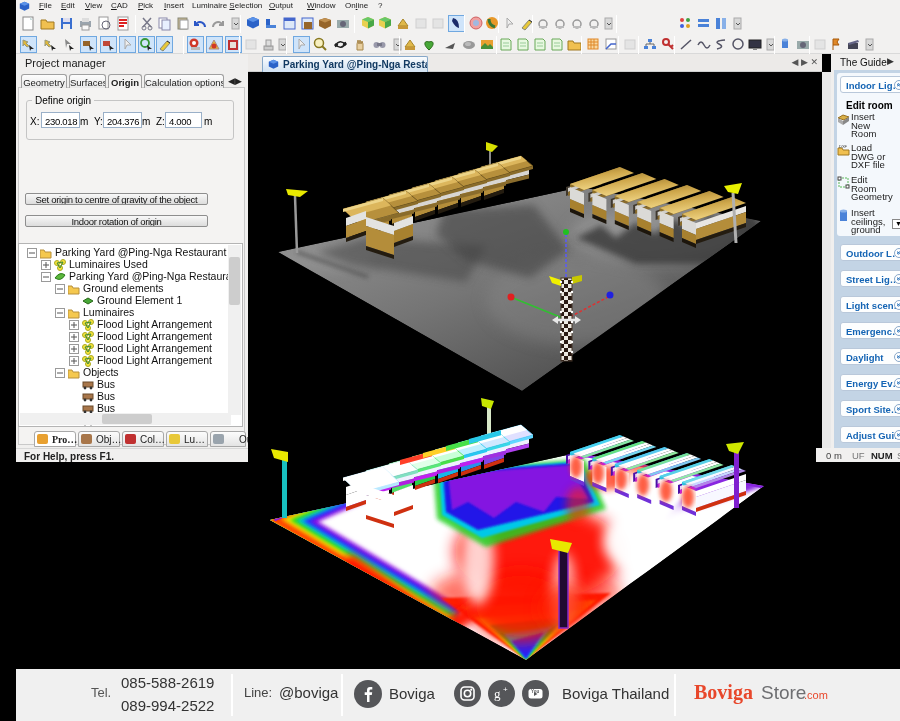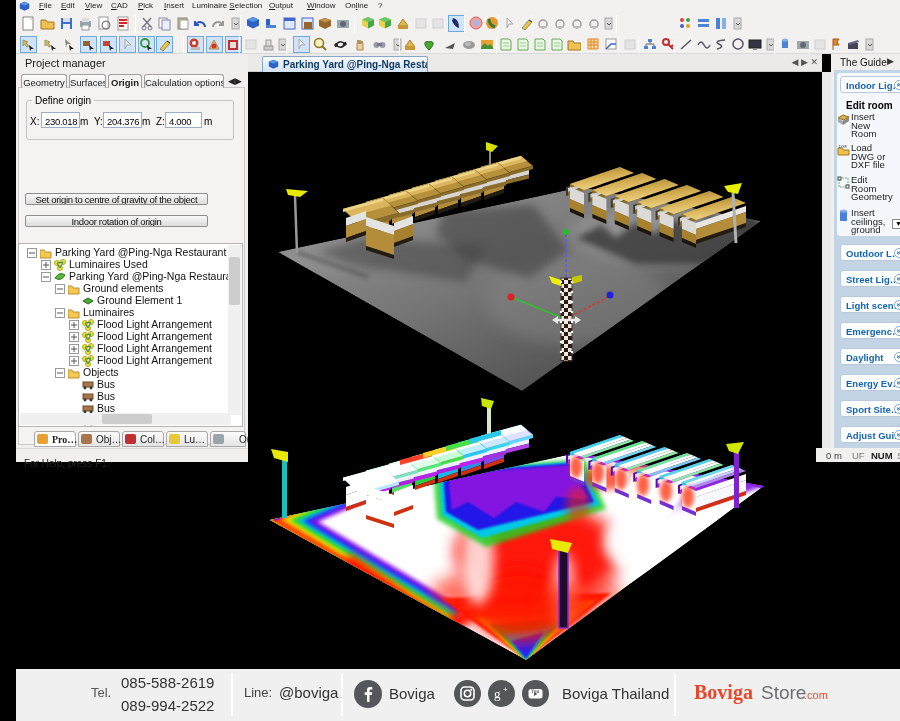--- a/index.html
+++ b/index.html
@@ -52,21 +52,21 @@
 #gtitle { position:absolute; left:9px; top:3px; font-size:10px; color:#111; }
 #gbody { position:absolute; left:3px; top:16px; width:82px; height:380px; background:#c3d4e5; }
 #gwhite { position:absolute; left:3px; top:3px; width:73px; height:163px; background:#f4f8fc; border-radius:3px; }
 .gbtn { position:absolute; left:6px; width:68px; height:17px; background:#fdfefe; border:1px solid #b9c8da;
   border-radius:3px; font-size:9.5px; font-weight:bold; color:#1464b4; padding:3px 0 0 5px; white-space:nowrap; overflow:hidden; }
 .garr { position:absolute; right:3px; top:3px; width:10px; height:10px; border:1px solid #8aa8c8;
   border-radius:50%; color:#1464b4; font-size:7px; text-align:center; line-height:9px; background:#fff; }
 .gitem { position:absolute; left:17px; font-size:9.5px; color:#222; line-height:8.5px; }
 .gicon { position:absolute; left:3px; }
 #statusL { left:0; top:448px; width:232px; height:14px; background:#f1f0ef; border-top:1px solid #d8d8d8;
-  font-size:10px; color:#222; padding:9px 0 0 8px; }
+  font-size:10px; color:#222; padding:2px 0 0 8px;font-weight:bold; }
 #statusR { left:800px; top:448px; width:100px; height:14px; background:#f1f0ef; font-size:9.5px; color:#777; }
 #footer { left:0; top:669px; width:900px; height:52px; background:#f0f0f0; font-size:15px; color:#333; }
 .fdiv { position:absolute; top:5px; width:2px; height:42px; background:#fff; }
 .fic { position:absolute; top:11px; }
 </style></head><body>
 <div id="page">
     <div id="menubar" class="abs">
       <svg style="position:absolute;left:3px;top:1px" width="11" height="11" viewBox="0 0 14 14">
         <path d="M7,1 l6,2.5 v6 l-6,3 l-6,-3 v-6 z" fill="#2a62c8"></path>
         <path d="M7,1 l6,2.5 l-6,2.5 l-6,-2.5 z" fill="#5a92e8"></path>

